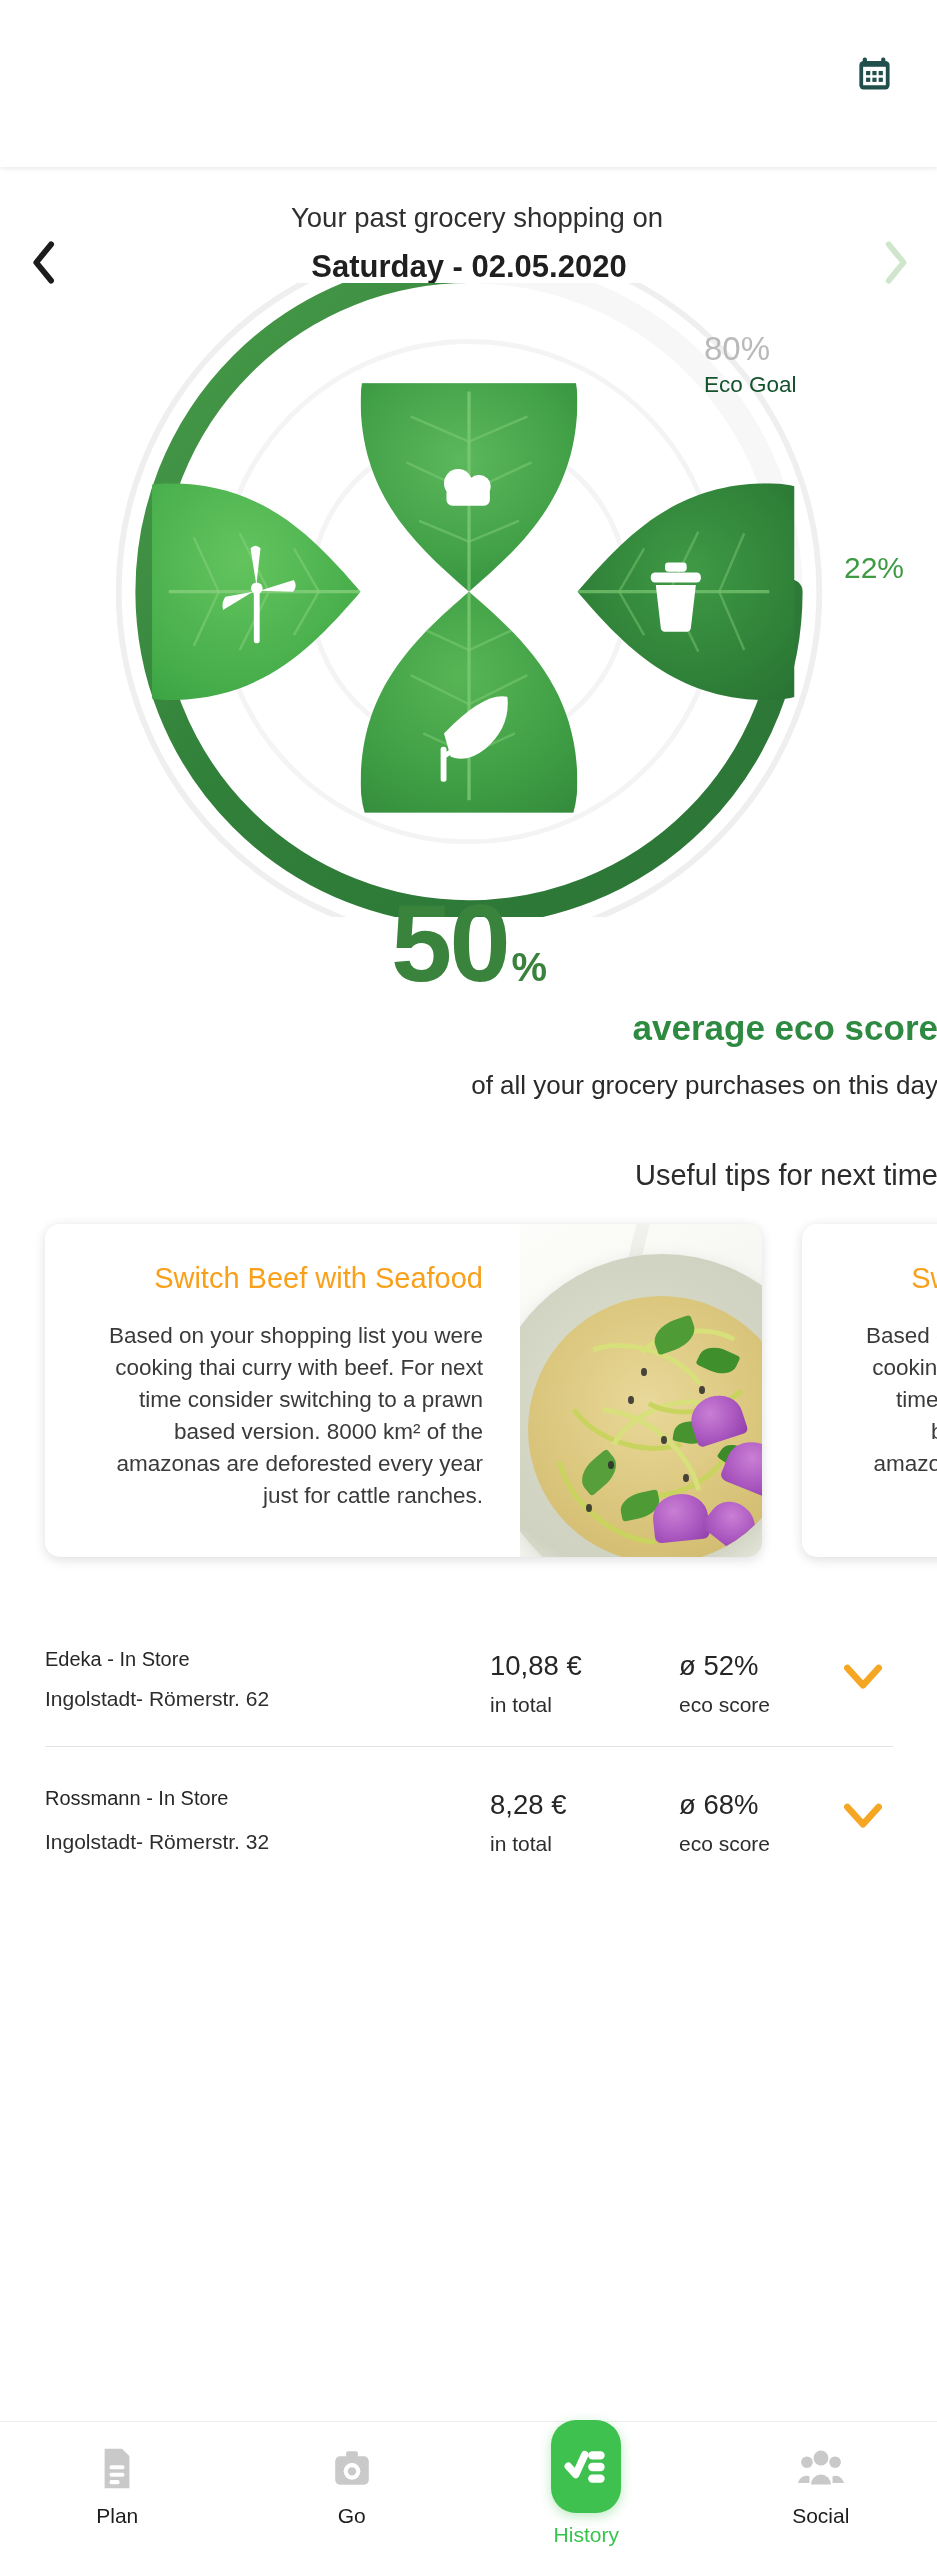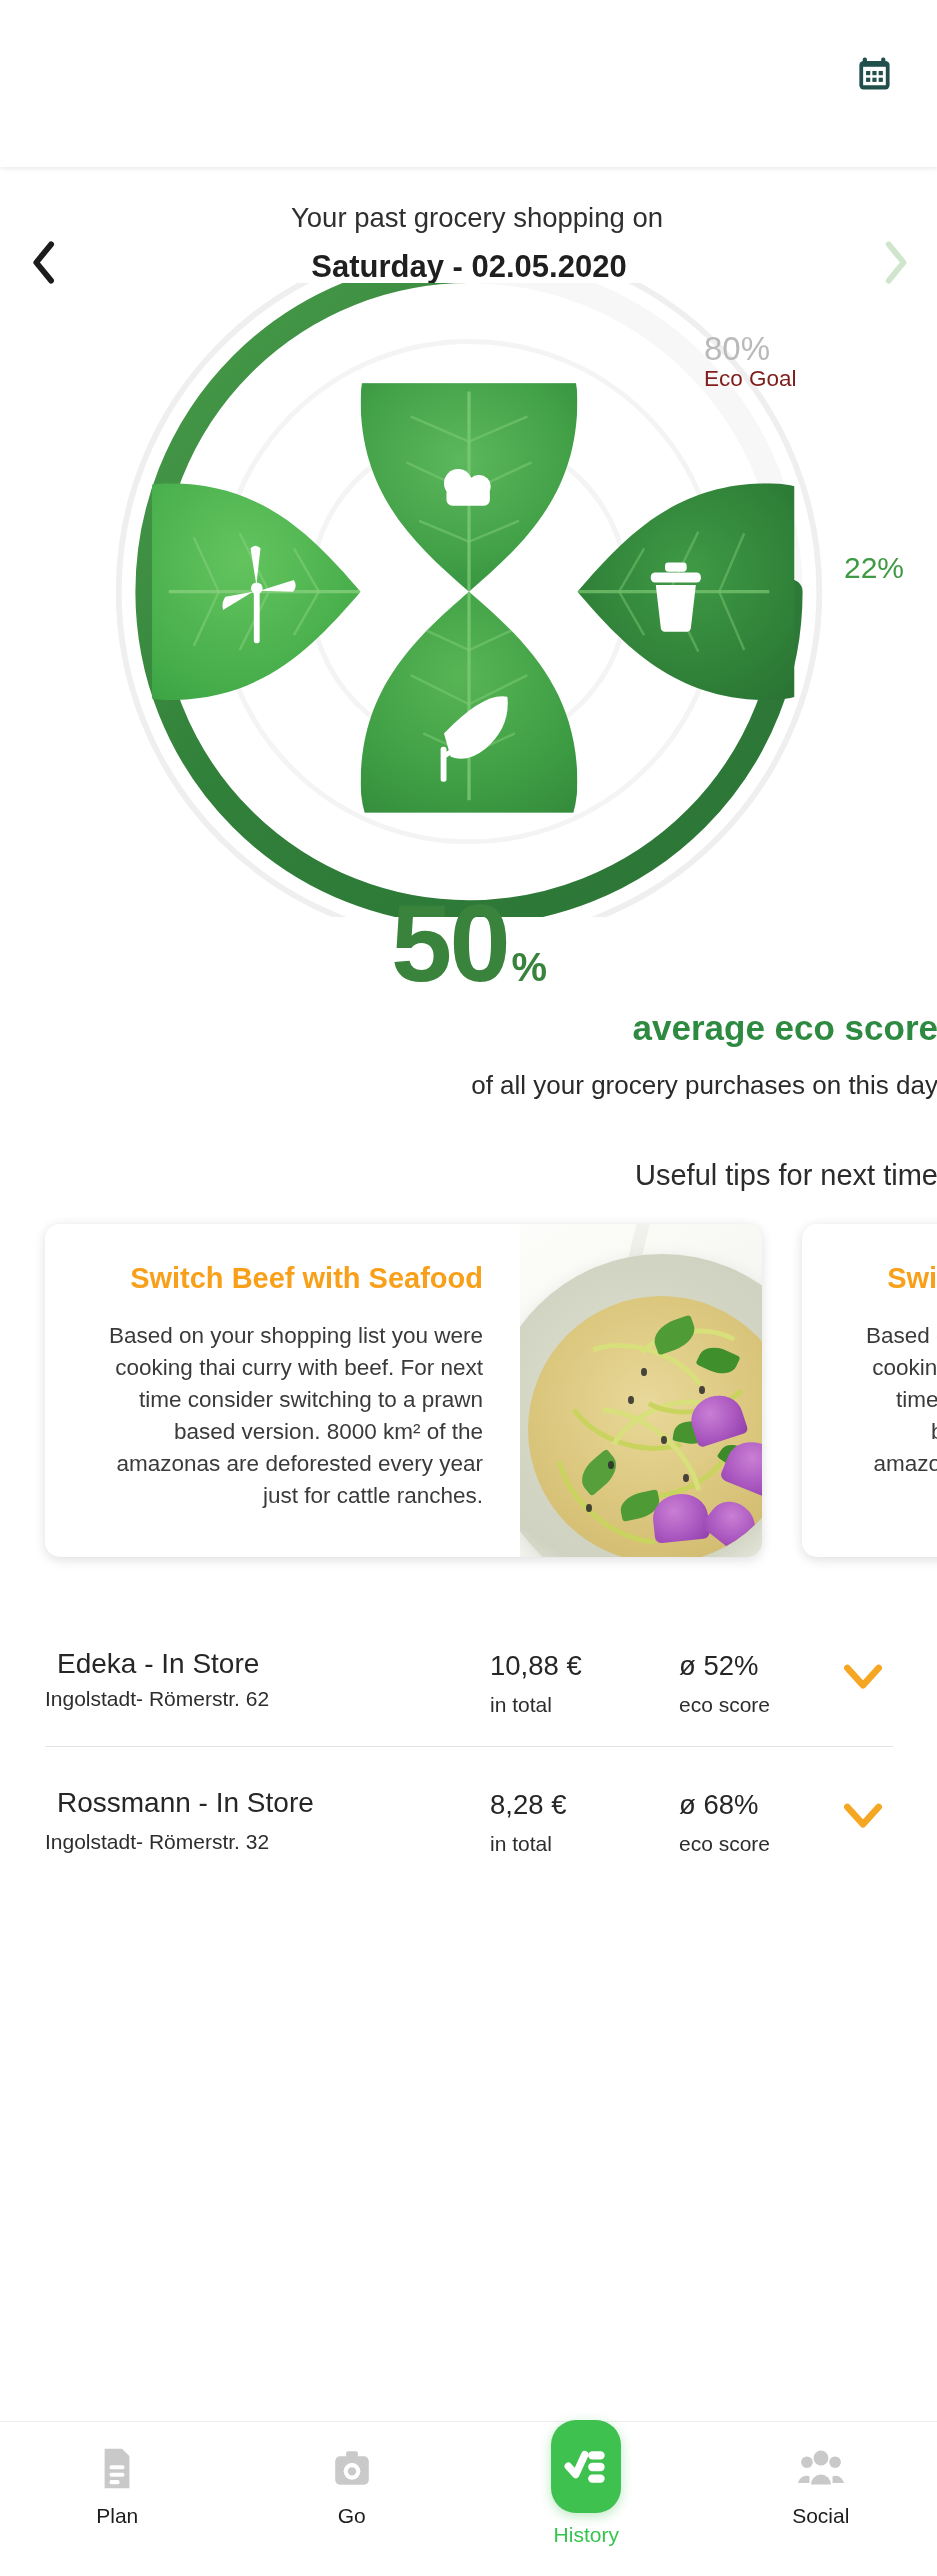--- a/index.html
+++ b/index.html
@@ -99,22 +99,22 @@
     text-align: left;
     line-height: 1.0;
   }
   .goal-pct {
     font-size: 33px;
     color: #b9b9b9;
     font-weight: 400;
   }
   .goal-txt {
     font-size: 22.5px;
-    color: #7f1d1d;
-    margin-top: 3px;
+    color: #14532d;
+    margin-top: 9px;
   }
   .score-arc-label {
     position: absolute;
     left: 844px;
     top: 251px;
     font-size: 30px;
     color: #3f9a44;
     font-weight: 400;
   }
 
@@ -183,21 +183,21 @@
   .tip-card.first { left: 45px; width: 717px; height: 333px; }
   .tip-card.second { left: 802px; width: 717px; height: 333px; }
   .tip-text-col {
     width: 475px;
     padding: 38px 37px 0 37px;
     box-sizing: border-box;
     flex: 0 0 auto;
   }
   .tip-title {
     font-size: 29px;
-    font-weight: 700;
+    font-weight: 400;
     color: #f9a01b;
     margin-bottom: 25px;
     white-space: nowrap;
   }
   .tip-body {
     font-size: 22.5px;
     line-height: 1.42;
     color: #3a3a3a;
     white-space: pre-line;
   }
@@ -266,23 +266,23 @@
     margin-top: 52px;
   }
   .store-row {
     position: relative;
     height: 123px;
     margin: 0 45px;
   }
   .store-row.divided { border-top: 1.7px solid #e3e3e3; }
   .store-name {
     position: absolute;
-    left: 12px;
+    left: 0;
     top: 25px;
-    font-size: 28px;
+    font-size: 20px;
     color: #262626;
     white-space: nowrap;
   }
   .store-addr {
     position: absolute;
     left: 0;
     top: 64px;
     font-size: 21px;
     color: #2d2d2d;
     white-space: nowrap;

